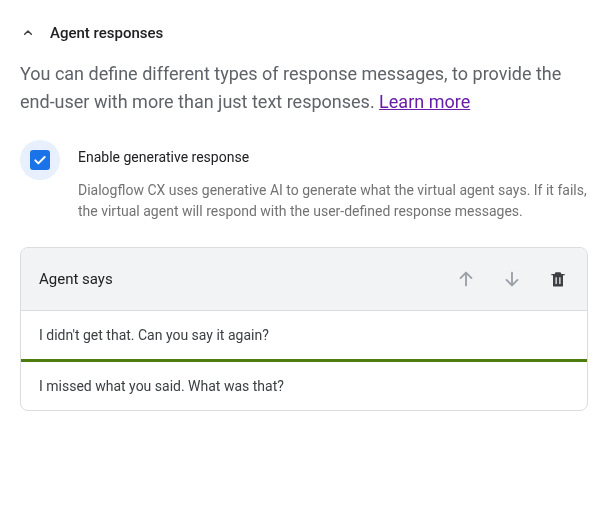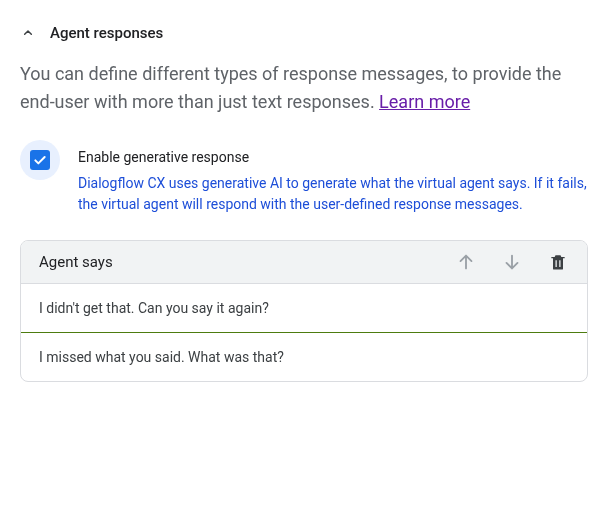--- a/index.html
+++ b/index.html
@@ -77,39 +77,39 @@
       width: 16px;
       height: 16px;
     }
     .checkbox-content {
       padding-top: 9px;
     }
     .checkbox-label {
       font-size: 14px;
       font-weight: 400;
       color: #202124;
-      margin-bottom: 8px;
+      margin-bottom: 15px;
     }
     .checkbox-desc {
       font-size: 14px;
-      color: #1d4ed8;
+      color: #737373;
       line-height: 1.55;
     }
     .table {
       border: 1px solid #dadce0;
       border-radius: 8px;
       overflow: hidden;
       margin-top: 24px;
     }
     .table-header {
       background: #f1f3f4;
       display: flex;
       align-items: center;
       justify-content: space-between;
-      padding: 10px 18px;
+      padding: 20px 18px;
       border-bottom: 1px solid #dadce0;
     }
     .table-header-title {
       font-size: 15px;
       font-weight: 400;
       color: #202124;
     }
     .table-header-actions {
       display: flex;
       align-items: center;
@@ -125,21 +125,21 @@
     }
     .icon-btn.dim svg {
       stroke: #9aa0a6;
       fill: none;
     }
     .icon-btn.dark svg path {
       fill: #3c4043;
     }
     .table-row {
       padding: 16px 18px;
-      border-bottom: 1px solid #4d7c0f;
+      border-bottom: 3px solid #4d7c0f;
       font-size: 14px;
       color: #3c4043;
     }
     .table-row:last-child {
       border-bottom: none;
     }
   </style>
 </head>
 <body>
 

